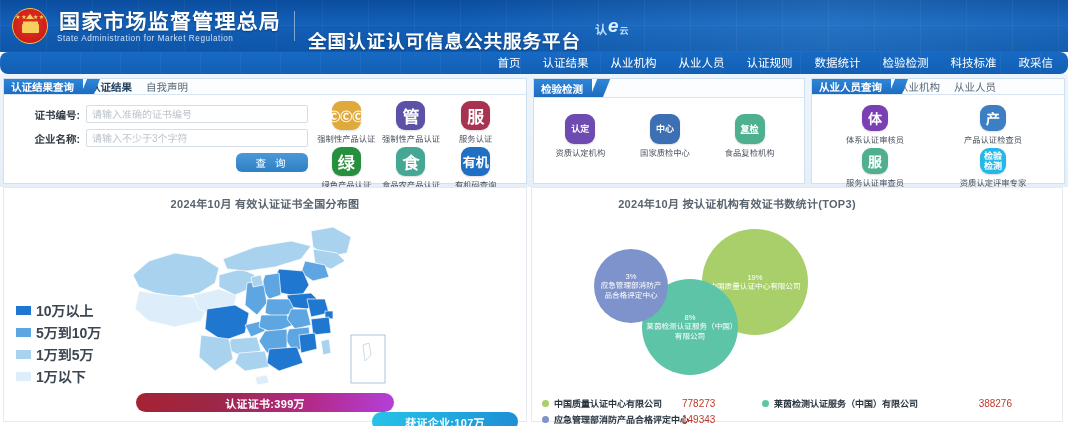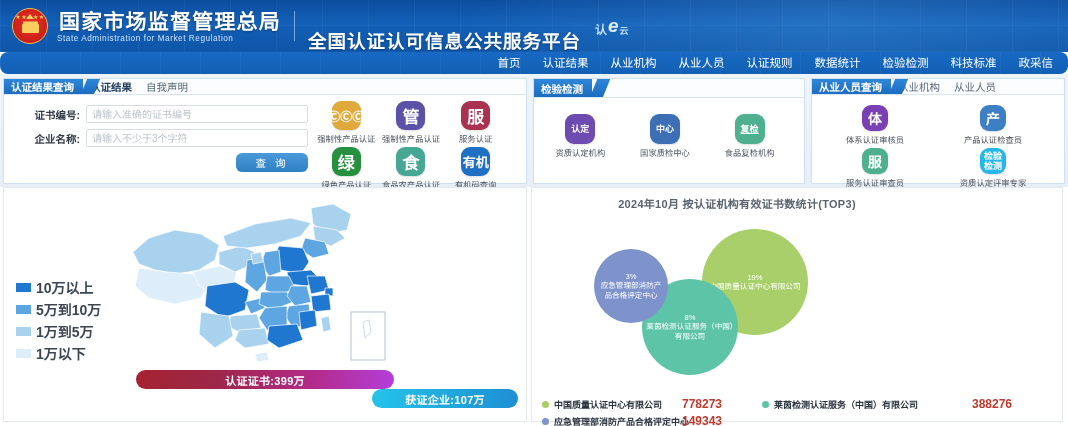--- a/index.html
+++ b/index.html
@@ -194,21 +194,21 @@
     position: absolute; border-radius: 50%; display: flex; align-items: center;
     justify-content: center; text-align: center; color: #ffffff;
     font-size: 7.6px; line-height: 9.2px; padding: 4px;
   }
   .bubble .pct { display: block; font-size: 7.6px; }
   .bubble-legend { padding: 0 10px; font-size: 9px; }
   .bl-grid { display: grid; grid-template-columns: 140px 80px 180px 70px; row-gap: 3px;
              align-items: center; }
   .bl-name { display: flex; align-items: center; color: #2a3540; font-weight: bold; white-space: nowrap; }
   .bl-dot { width: 7px; height: 7px; border-radius: 50%; margin-right: 5px; flex: none; }
-  .bl-val { color: #c0392b; font-weight: bold; font-size: 12px; }
+  .bl-val { color: #c0392b; font-weight: normal; font-size: 10px; }
 </style>
 </head>
 <body>
 
 <div class="page">
 
   <div class="header">
     <div class="emblem">
       <div class="stars">★★★★★</div>
       <div class="gate"></div>
@@ -336,20 +336,21 @@
             <div class="icon-cap">资质认定评审专家</div>
           </div>
         </div>
       </div>
     </div>
   </div>
 
   <div class="charts">
 
     <div class="chart-card map-card">
+      <div class="chart-title left-title">2024年10月  有效认证证书全国分布图</div>
       <div class="map-wrap">
         <svg class="map-svg" width="300" height="175" viewBox="0 0 300 175">
           <g stroke="#ffffff" stroke-width="0.7">
 
             <path d="M18 62 L34 48 L60 40 L86 44 L104 55 L100 70 L84 80 L62 84 L40 80 L24 74 Z" fill="#a9d2ee"></path>
 
             <path d="M24 78 L52 82 L78 84 L94 92 L86 108 L60 114 L34 108 L20 96 Z" fill="#ddeefa"></path>
 
             <path d="M78 82 L104 76 L122 82 L118 96 L96 102 L84 96 Z" fill="#ddeefa"></path>
 

